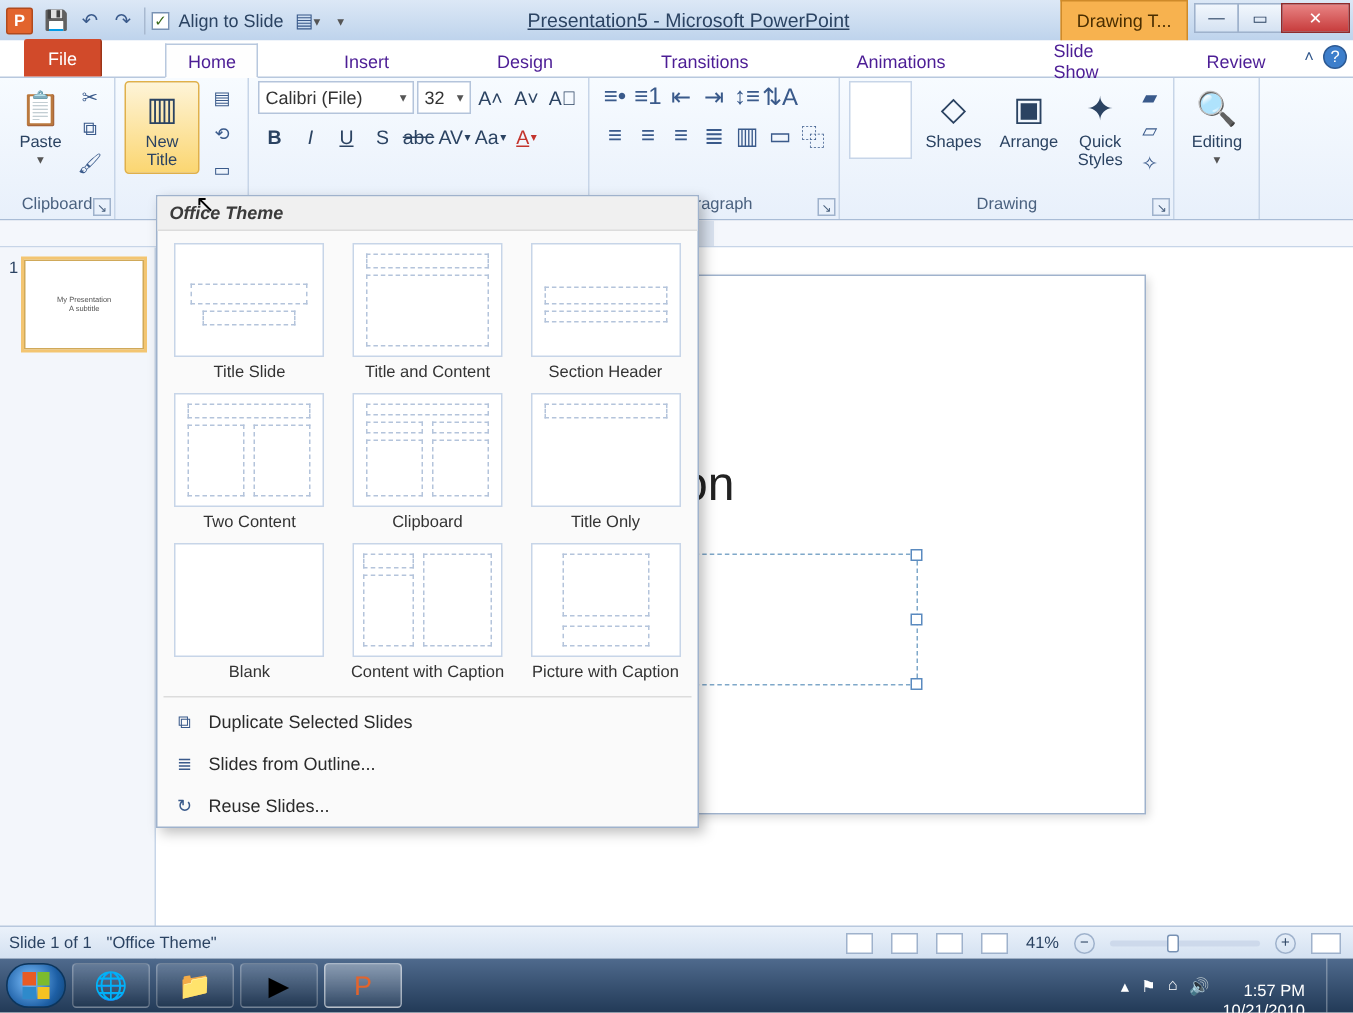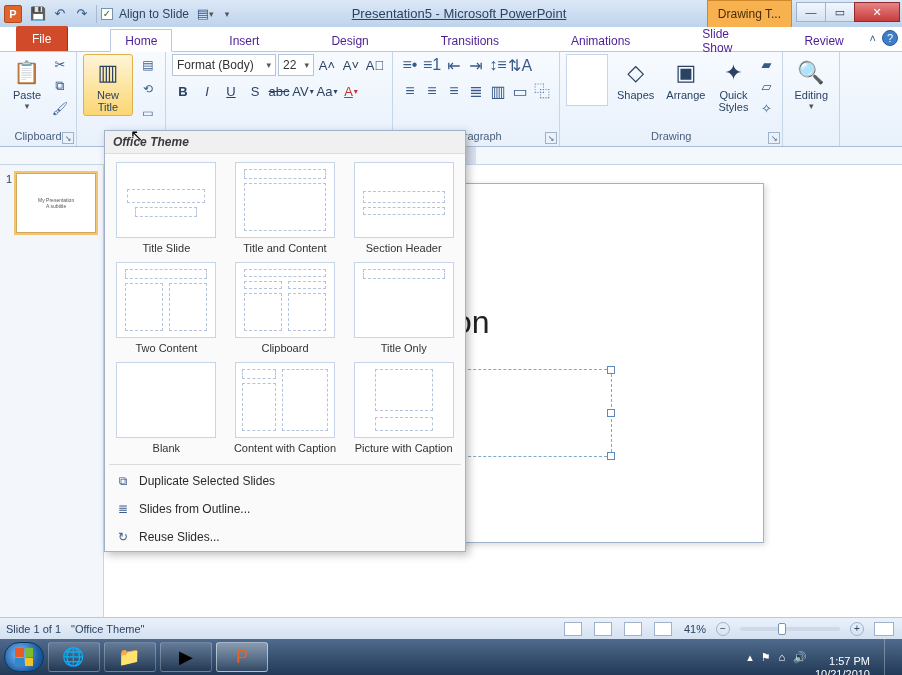--- a/index.html
+++ b/index.html
@@ -190,25 +190,25 @@
         <div>⟲</div>
         <div>▭</div>
       </div>
     </div>
   </div>
 
   <div class="grp font-grp">
     <div class="grp-body" style="flex-direction:column; gap:4px;">
       <div class="row">
         <div class="font-combo font-name">
-          <span>Format (Body)</span>
+          <span>Calibri (File)</span>
           <span class="fchevron">▾</span>
         </div>
         <div class="font-combo font-size">
-          <span>22</span>
+          <span>32</span>
           <span class="fchevron">▾</span>
         </div>
         <div class="fbtn">A˄</div>
         <div class="fbtn">A˅</div>
         <div class="fbtn">A⃠</div>
       </div>
       <div class="row">
         <div class="fbtn bold">B</div>
         <div class="fbtn ital">I</div>
         <div class="fbtn und">U</div>

